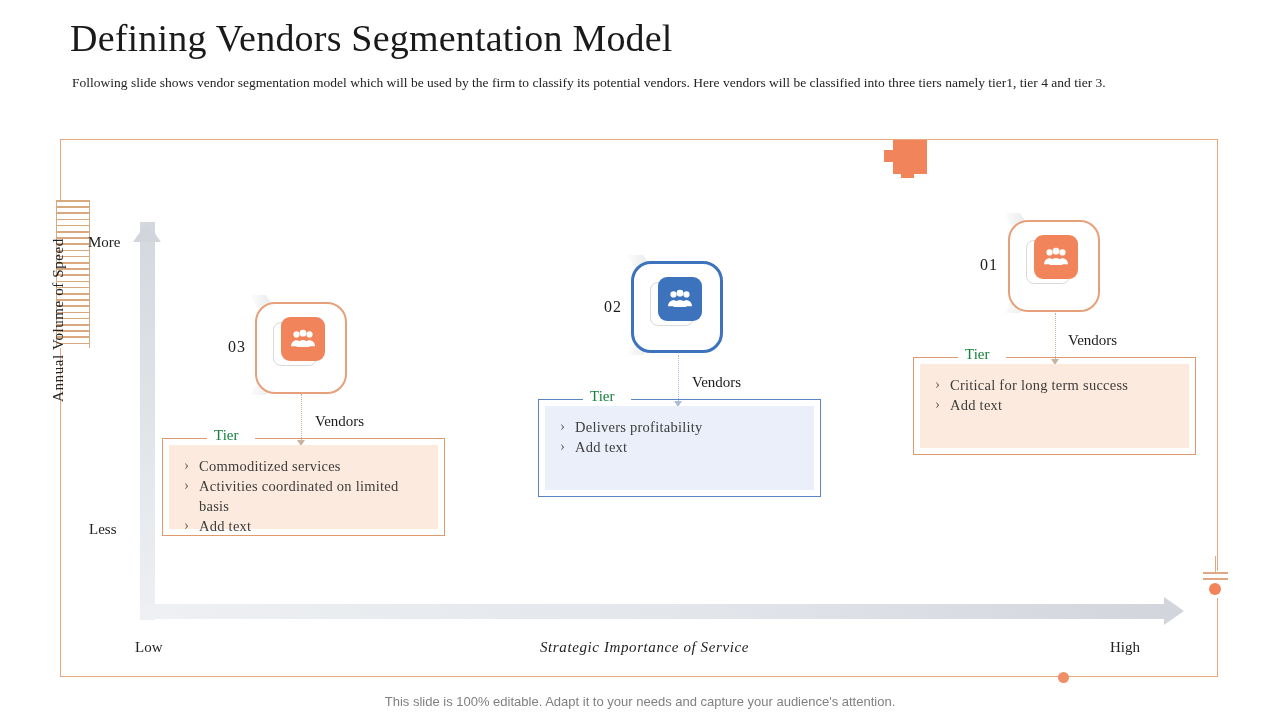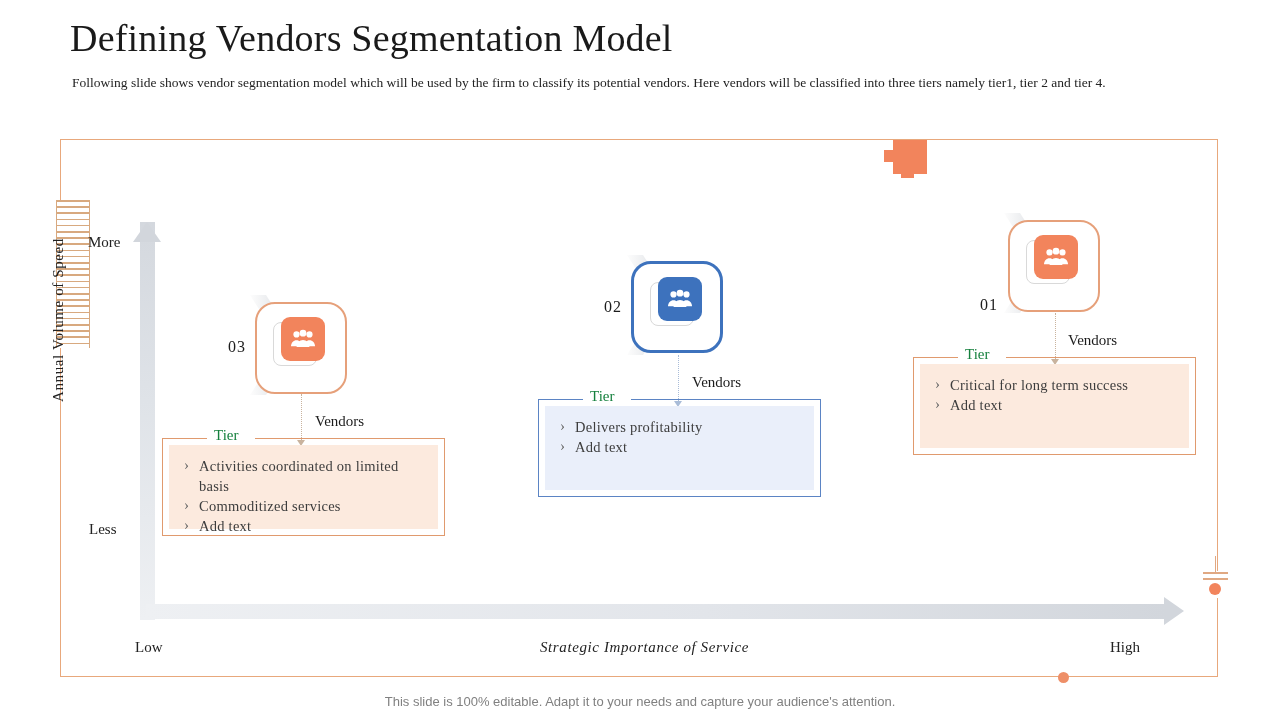--- a/index.html
+++ b/index.html
@@ -265,21 +265,21 @@
     text-align: center;
     font-size: 13px;
     color: #808080;
     font-family: "Liberation Sans", "DejaVu Sans", sans-serif;
   }
 </style>
 </head>
 <body>
 
 <div class="page-title">Defining Vendors Segmentation Model</div>
-<div class="page-subtitle">Following  slide shows vendor segmentation model which will be used by the firm to classify its potential vendors. Here vendors will be classified into three tiers namely tier1, tier 2 and tier 4.</div>
+<div class="page-subtitle">Following  slide shows vendor segmentation model which will be used by the firm to classify its potential vendors. Here vendors will be classified into three tiers namely tier1, tier 4 and tier 3.</div>
 
 <div class="frame"></div>
 <div class="frame-right-top"></div>
 <div class="frame-right-bottom"></div>
 <div class="stripe-block"></div>
 
 <div class="sq-big"></div>
 <div class="sq-left"></div>
 <div class="sq-down"></div>
 
@@ -336,22 +336,22 @@
 
   <div class="vendors-label" style="left:315px; top:413px;">Vendors</div>
 
   <div class="tbox" style="left:162px; top:428px; width:283px; height:108px;">
     <div class="tbox-top-left" style="width:45px;"></div>
     <div class="tier-word" style="left:52px;">Tier</div>
     <div class="tbox-top-right" style="width:190px;"></div>
     <div class="tbox-body"></div>
     <div class="tbox-fill"></div>
     <ul class="bullets">
+      <li>Commoditized  services</li>
       <li>Activities  coordinated  on limited basis</li>
-      <li>Commoditized  services</li>
       <li>Add text</li>
     </ul>
   </div>
 </div>
 
 <div class="tier-group" style="left:0;top:0;">
 
   <div class="chevron" style="left:625px; top:253px;">
     <svg width="54" height="104" viewBox="0 0 54 104">
       <defs>
@@ -405,21 +405,21 @@
       <defs>
         <linearGradient id="cg1" x1="0" y1="0" x2="1" y2="0">
           <stop offset="0%" stop-color="#fdfdfd"></stop>
           <stop offset="100%" stop-color="#cfd3d9"></stop>
         </linearGradient>
       </defs>
       <path d="M2 2 L34 52 L2 102 L18 102 L50 52 L18 2 Z" fill="url(#cg1)"></path>
     </svg>
   </div>
 
-  <div class="num" style="left:980px; top:256px;margin-top:40px;">01</div>
+  <div class="num" style="left:980px; top:256px;">01</div>
 
   <div class="node orange" style="left:1008px; top:220px;">
     <div class="icon-shadow"></div>
     <div class="icon-tile orange">
       <svg width="26" height="20" viewBox="0 0 26 20" fill="#ffffff">
         <circle cx="6.5" cy="5.4" r="3.1"></circle>
         <circle cx="13" cy="4.2" r="3.4"></circle>
         <circle cx="19.5" cy="5.4" r="3.1"></circle>
         <path d="M1 17.2c0-3.4 2.5-6 5.5-6s5.5 2.6 5.5 6z"></path>
         <path d="M14 17.2c0-3.4 2.5-6 5.5-6s5.5 2.6 5.5 6z"></path>

